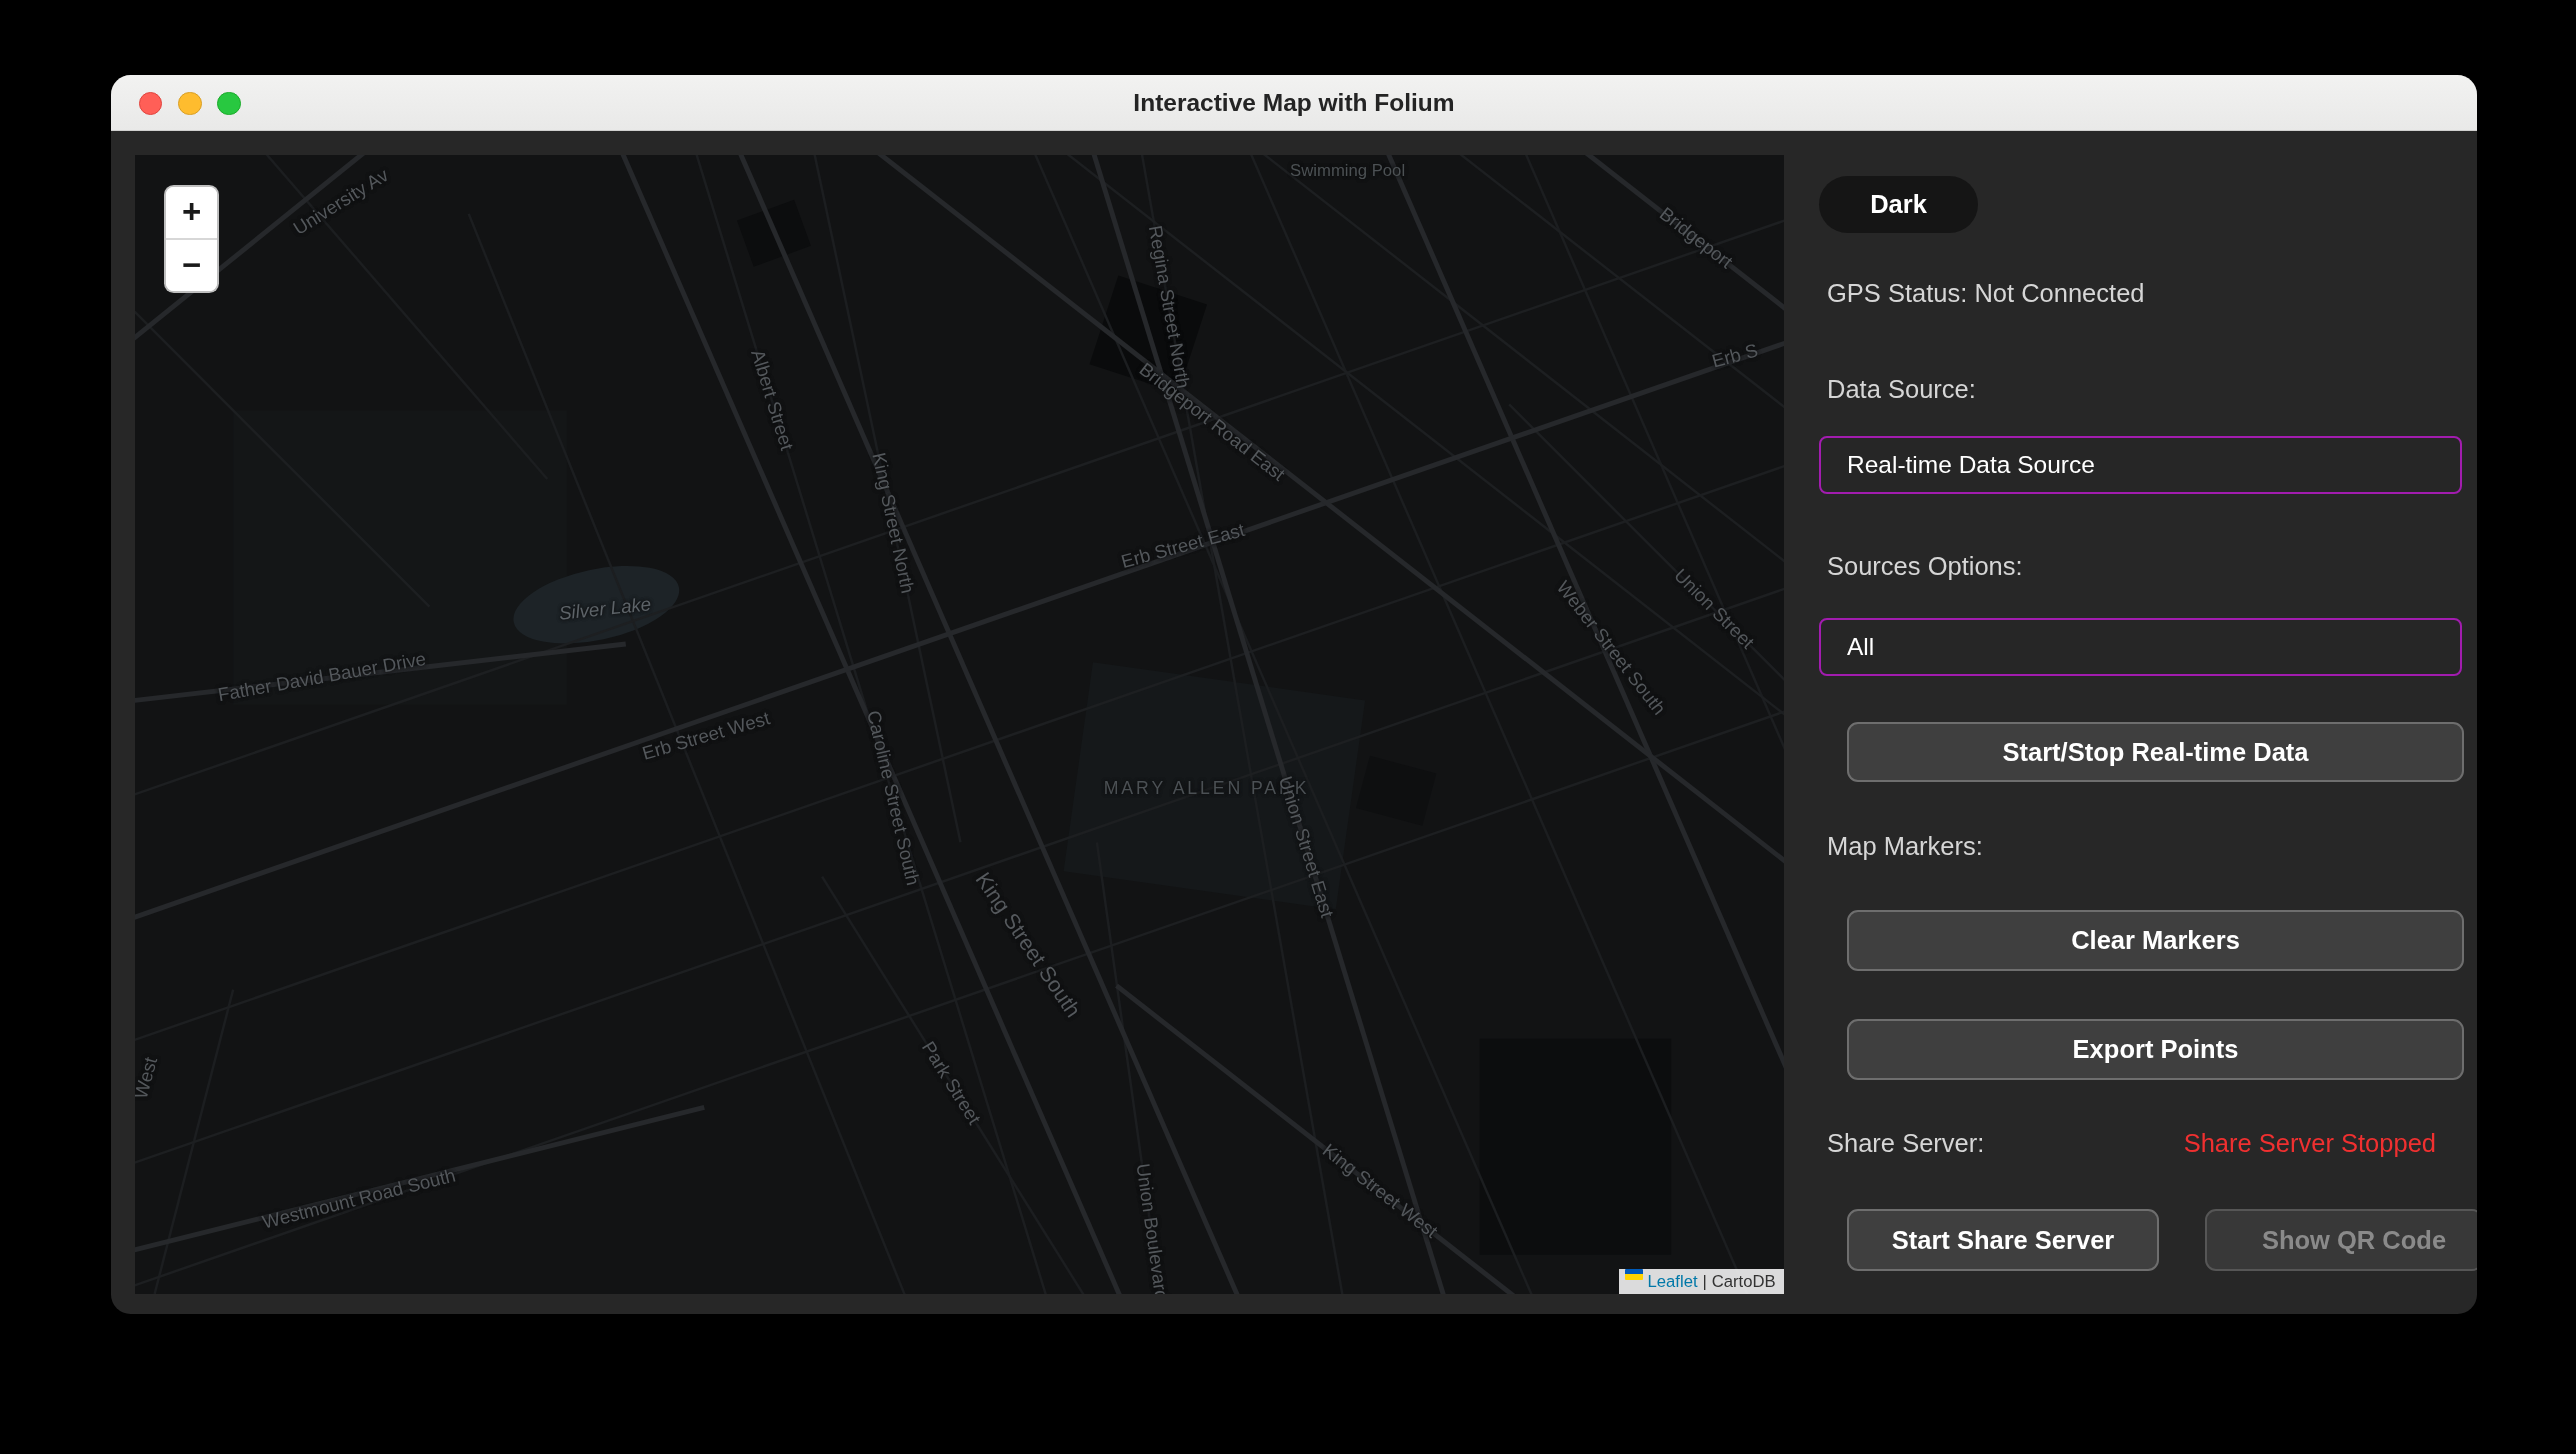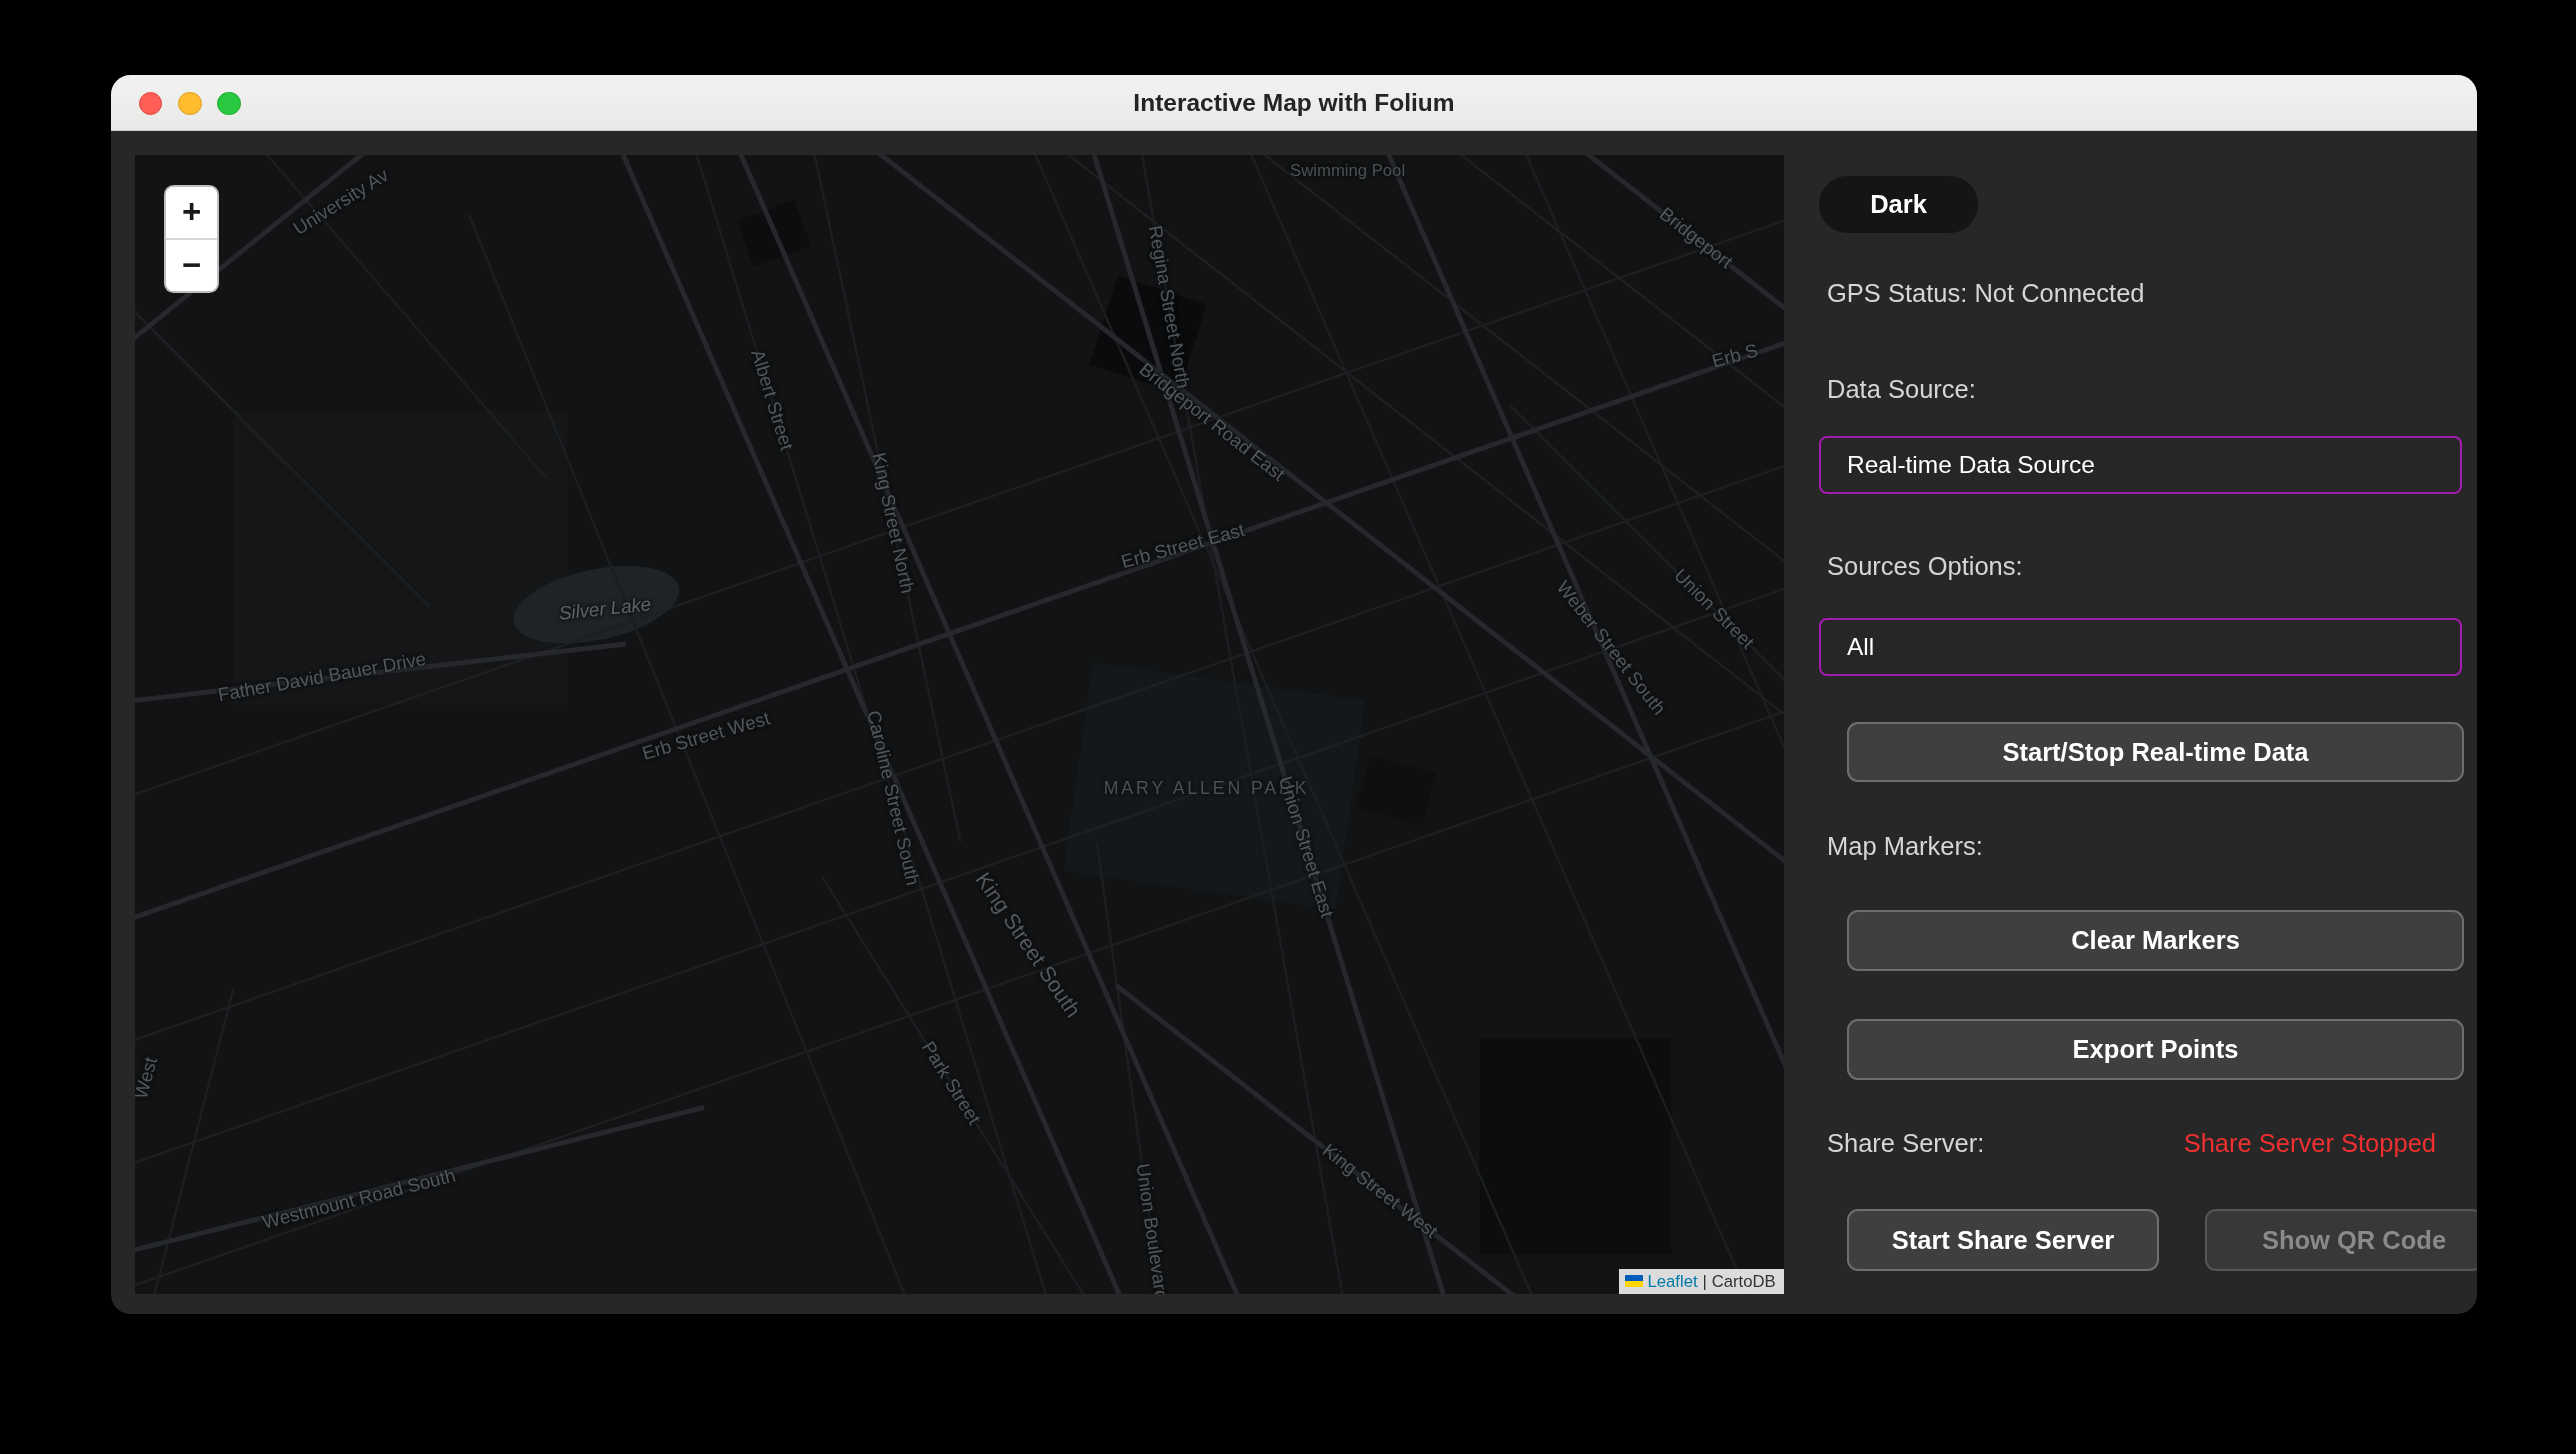--- a/index.html
+++ b/index.html
@@ -47,21 +47,21 @@
   }
   .zoombtn{
     width:51px;height:51px;background:#fff;color:#1a1a1a;font-size:33px;
     font-weight:700;text-align:center;line-height:49px;cursor:pointer;
   }
   .zoombtn.in{border-bottom:2px solid #d7d7d7;}
   
   .attrib{
     position:absolute;right:0;bottom:0;height:25.5px;line-height:25.5px;
     background:rgba(255,255,255,.85);padding:0 7.9px 0 5.9px;font-size:16.7px;color:#333;
-    display:flex;align-items:center;gap:4.9px;
+    display:flex;align-items:flex-start;gap:4.9px;
   }
   .attrib a{color:#0078a8;text-decoration:none;}
   .flag{display:inline-block;width:17.7px;height:11.8px;
     background:linear-gradient(#005bbb 50%,#ffd500 50%);border-radius:1px;}
   
   .pill{
     position:absolute;left:1708px;top:101px;width:159px;height:57px;border-radius:29.5px;
     background:#151515;color:#fff;font-size:25.5px;font-weight:700;text-align:center;
     line-height:57px;cursor:pointer;
   }

